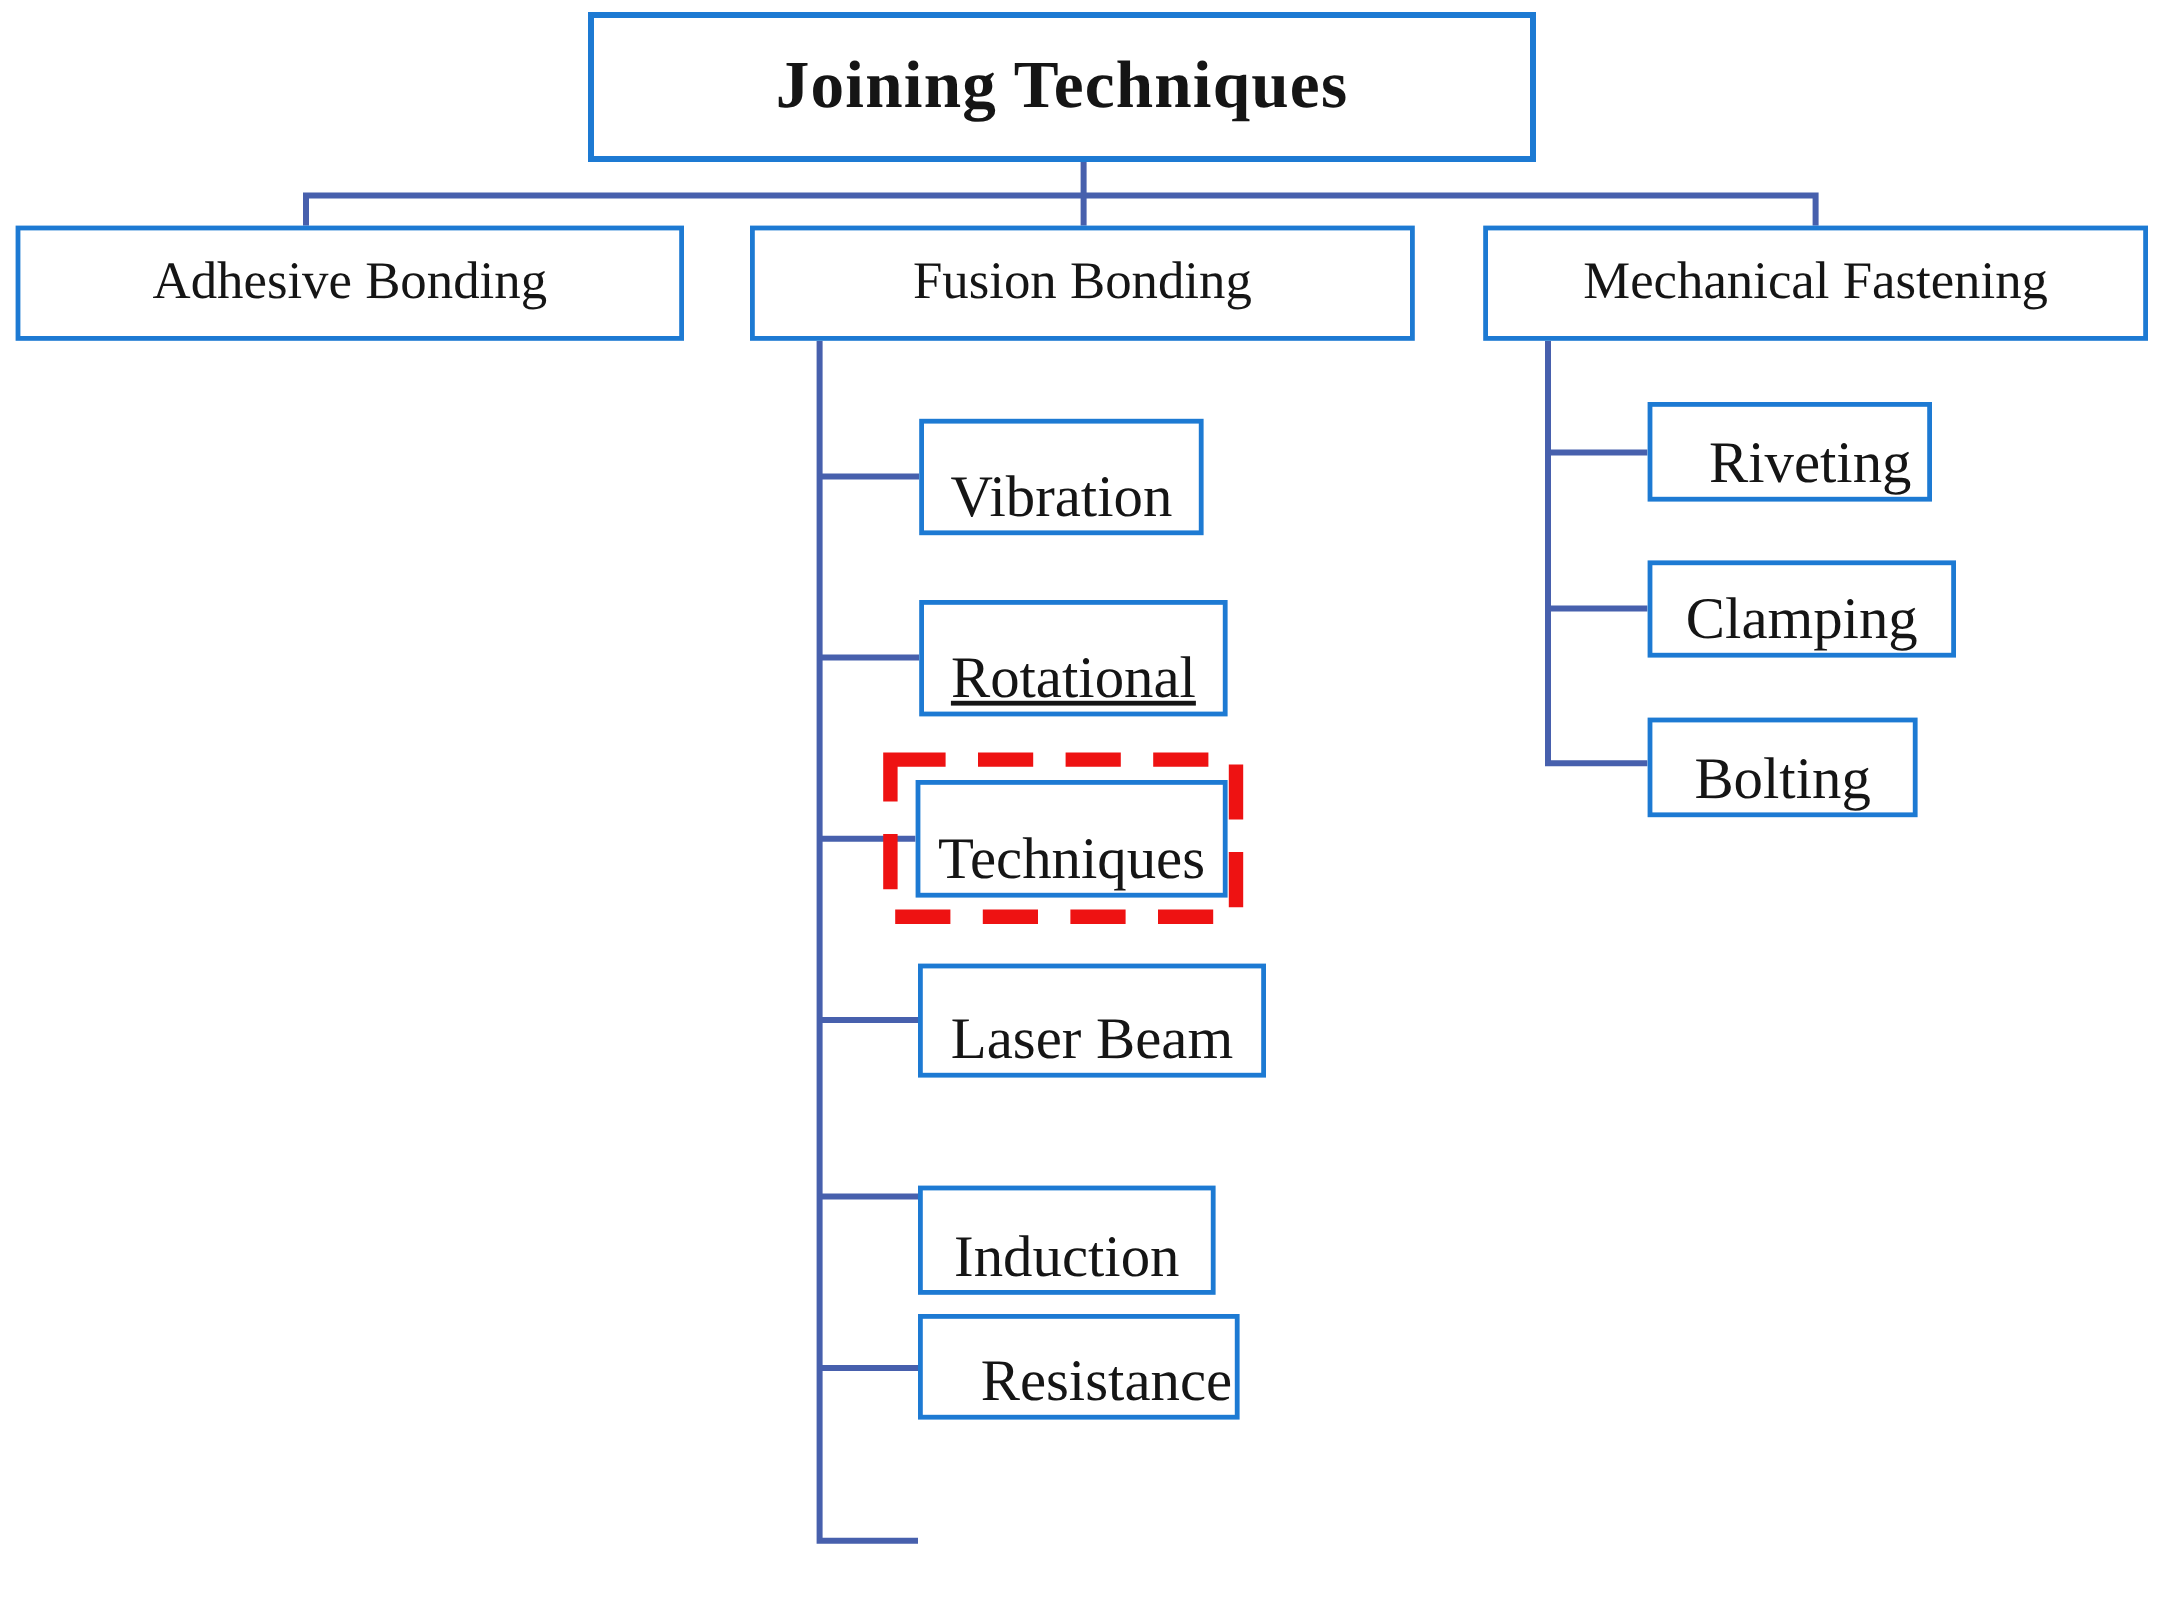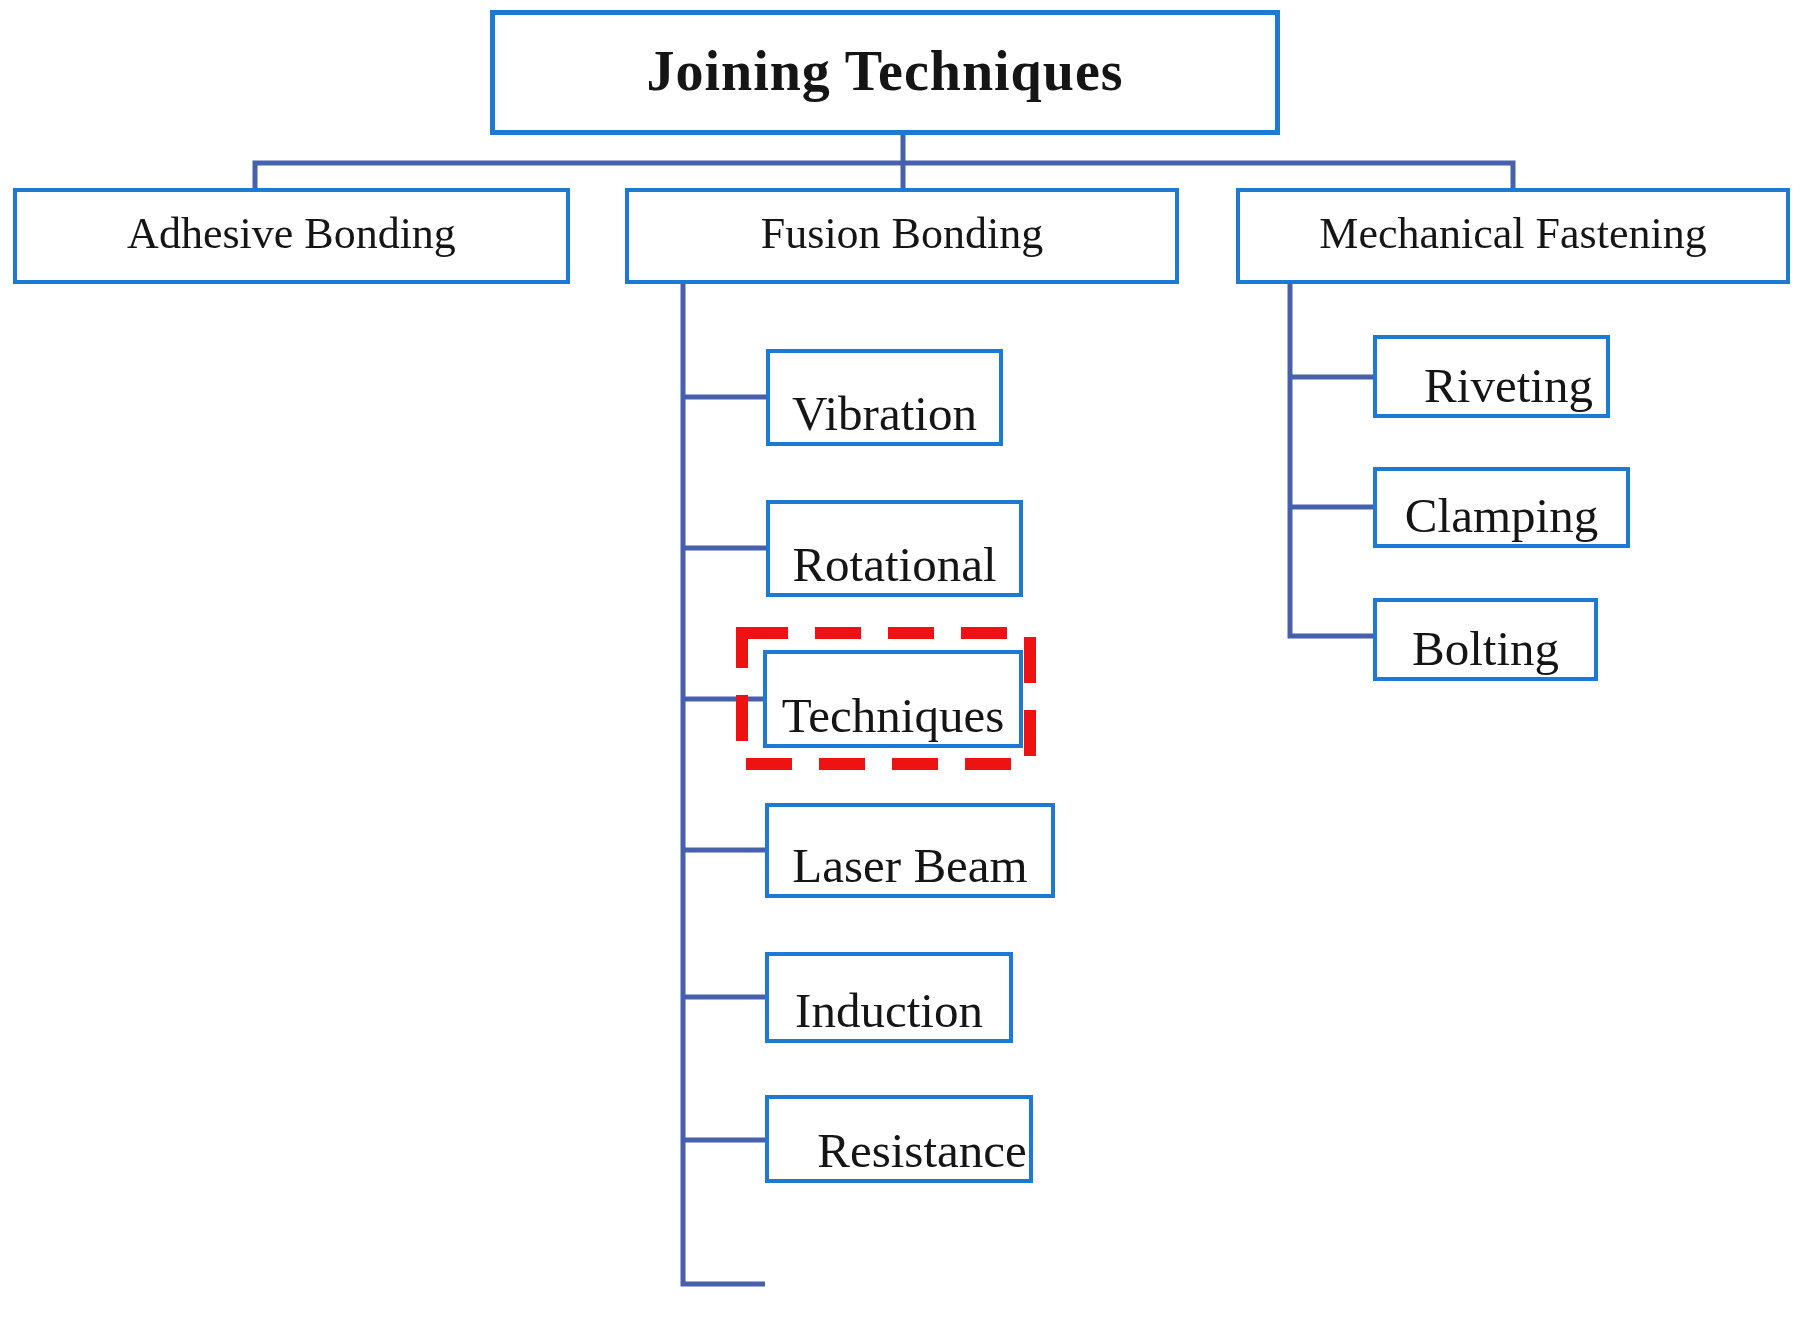--- a/index.html
+++ b/index.html
@@ -88,33 +88,33 @@
   </div>
 
   <div class="node node-branch" style="left:1236px;top:188px;width:554px;height:96px;">
     <span class="lbl">Mechanical Fastening</span>
   </div>
 
   <div class="node node-leaf" style="left:766px;top:349px;width:237px;height:97px;">
     <span class="lbl">Vibration</span>
   </div>
 
-  <div class="node node-leaf" style="left:766px;top:500px;width:257px;height:97px;">
+  <div class="node node-leaf" style="left:766px;top:500px;width:257px;height:97px;text-decoration:underline;">
     <span class="lbl">Rotational</span>
   </div>
 
   <div class="node node-leaf" style="left:763px;top:650px;width:260px;height:98px;">
     <span class="lbl">Techniques</span>
   </div>
 
   <div class="node node-leaf" style="left:765px;top:803px;width:290px;height:95px;">
     <span class="lbl">Laser Beam</span>
   </div>
 
-  <div class="node node-leaf" style="left:765px;top:952px;width:248px;height:91px;">
+  <div class="node node-leaf" style="left:765px;top:988px;width:248px;height:91px;">
     <span class="lbl">Induction</span>
   </div>
 
   <div class="node node-leaf" style="left:765px;top:1095px;width:268px;height:88px;padding-left:46px;">
     <span class="lbl">Resistance</span>
   </div>
 
 
   <div class="node node-leaf" style="left:1373px;top:335px;width:237px;height:83px;padding-left:34px;">
     <span class="lbl">Riveting</span>

